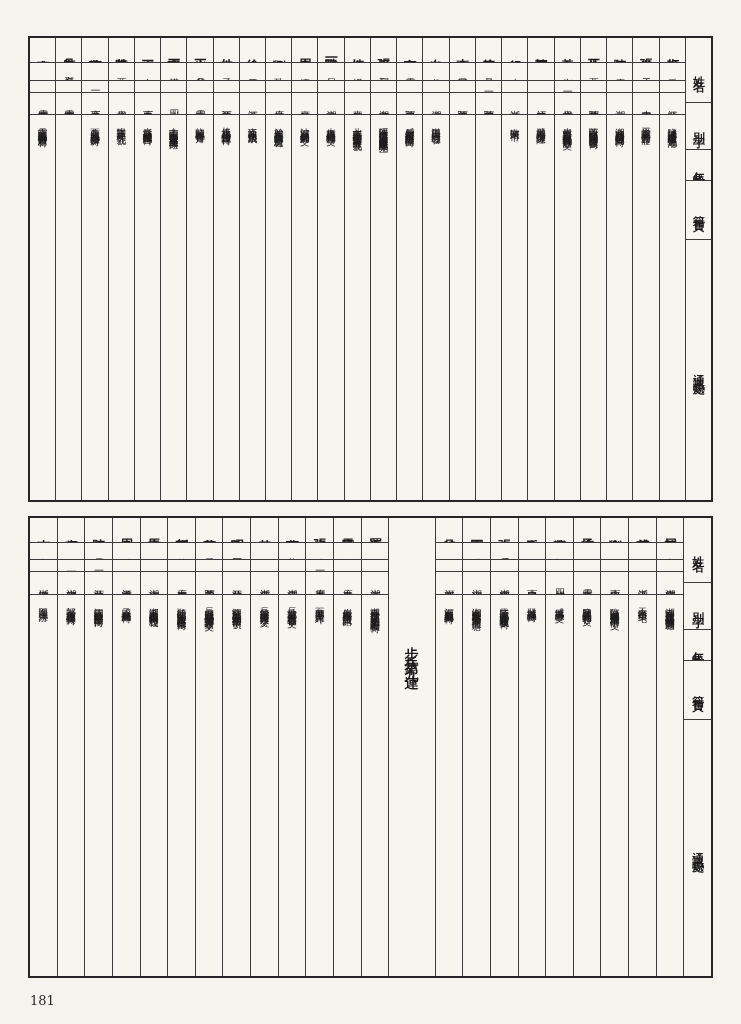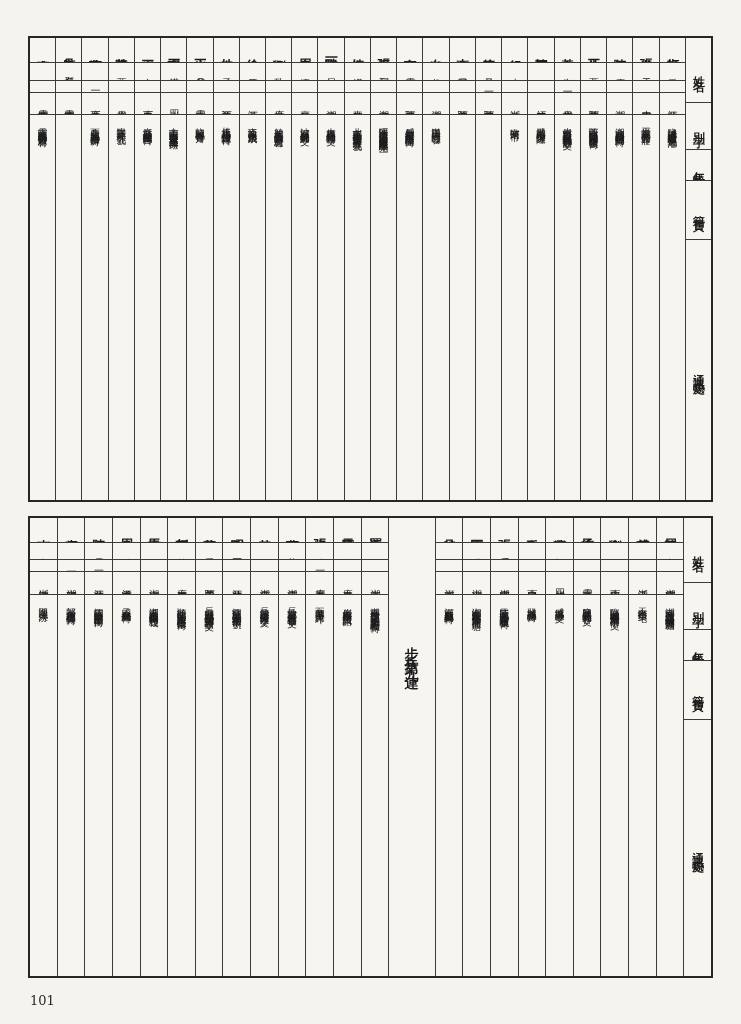--- a/index.html
+++ b/index.html
@@ -882,14 +882,14 @@
           <span>二二</span>
         </div>
         <div class="cell h3">
           <span>浙江海門</span>
         </div>
         <div class="cell h4 addr">
           <span>海門北岸大汾</span>
         </div>
       </div>
     </div>
-  <div class="page-number">101</div>
+  <div class="page-number">181</div>
 </div>
 
 </body></html>

